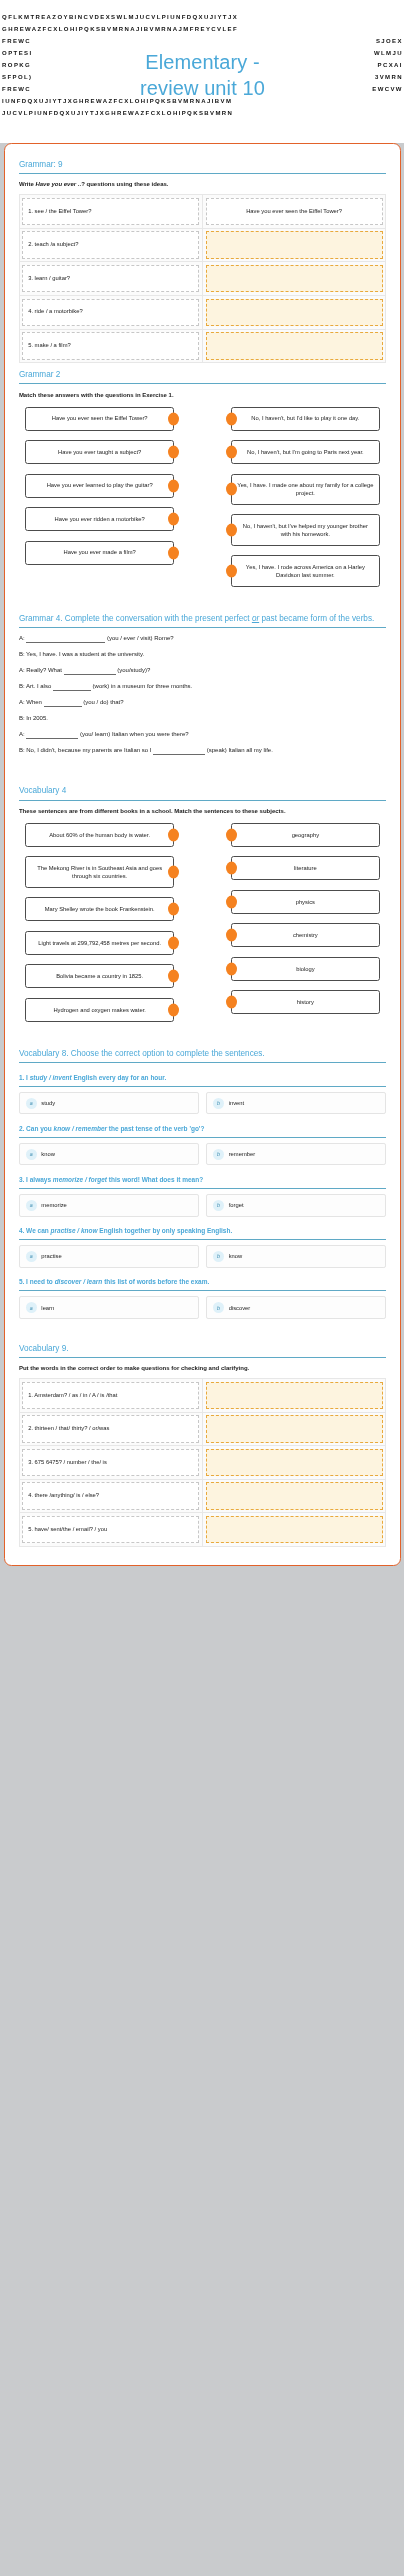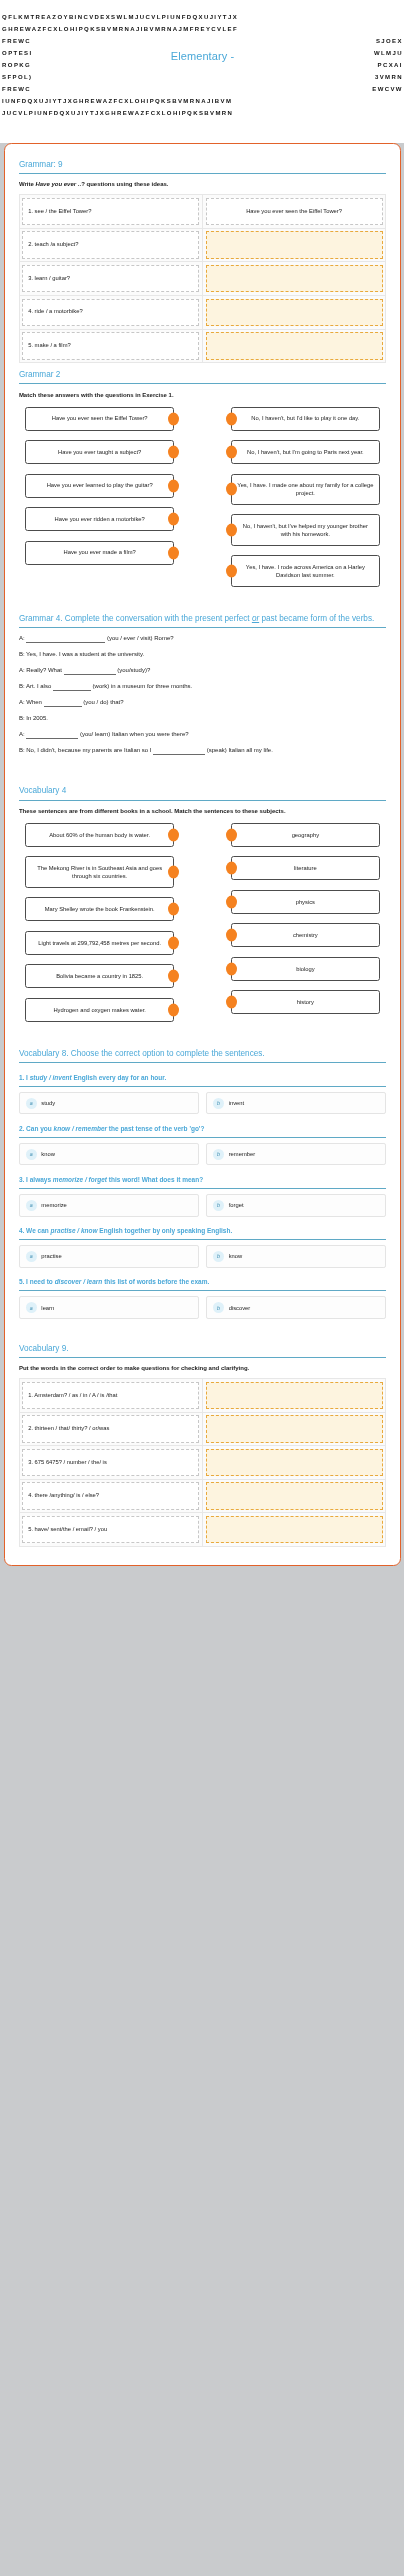--- a/index.html
+++ b/index.html
@@ -37,21 +37,21 @@
     white-space: nowrap;
   }
   .band-row .left { text-align: left; }
   .band-row .right { text-align: right; }
   .band-title {
     position: absolute;
     left: 0; right: 0;
     top: 49px;
     text-align: center;
     color: #4aa8d8;
-    font-size: 11px;
+    font-size: 20px;
     font-weight: 400;
     line-height: 1.32;
     letter-spacing: 0.1px;
   }
 
   
   .sheet-wrap {
     padding: 0 4.2px;
     background: #c9cbcd;
   }
@@ -252,20 +252,21 @@
         <span class="left">IUNFDQXUJIYTJXGHREWAZFCXLOHIPQKSBVMRNAJIBVM</span>
         <span class="right"></span>
       </div>
       <div class="band-row">
         <span class="left">JUCVLPIUNFDQXUJIYTJXGHREWAZFCXLOHIPQKSBVMRN</span>
         <span class="right"></span>
       </div>
     </div>
   <div class="band-title">
     <div>Elementary -</div>
+    <div>review unit 10</div>
   </div>
 </div>
 
 <div class="sheet-wrap">
 <div class="sheet">
 
   <div class="sec-title first">Grammar: 9</div>
   <div class="sec-rule"></div>
   <div class="instr">
     <span>Write </span><em>Have you ever</em><span> ..? questions using these ideas.</span>

